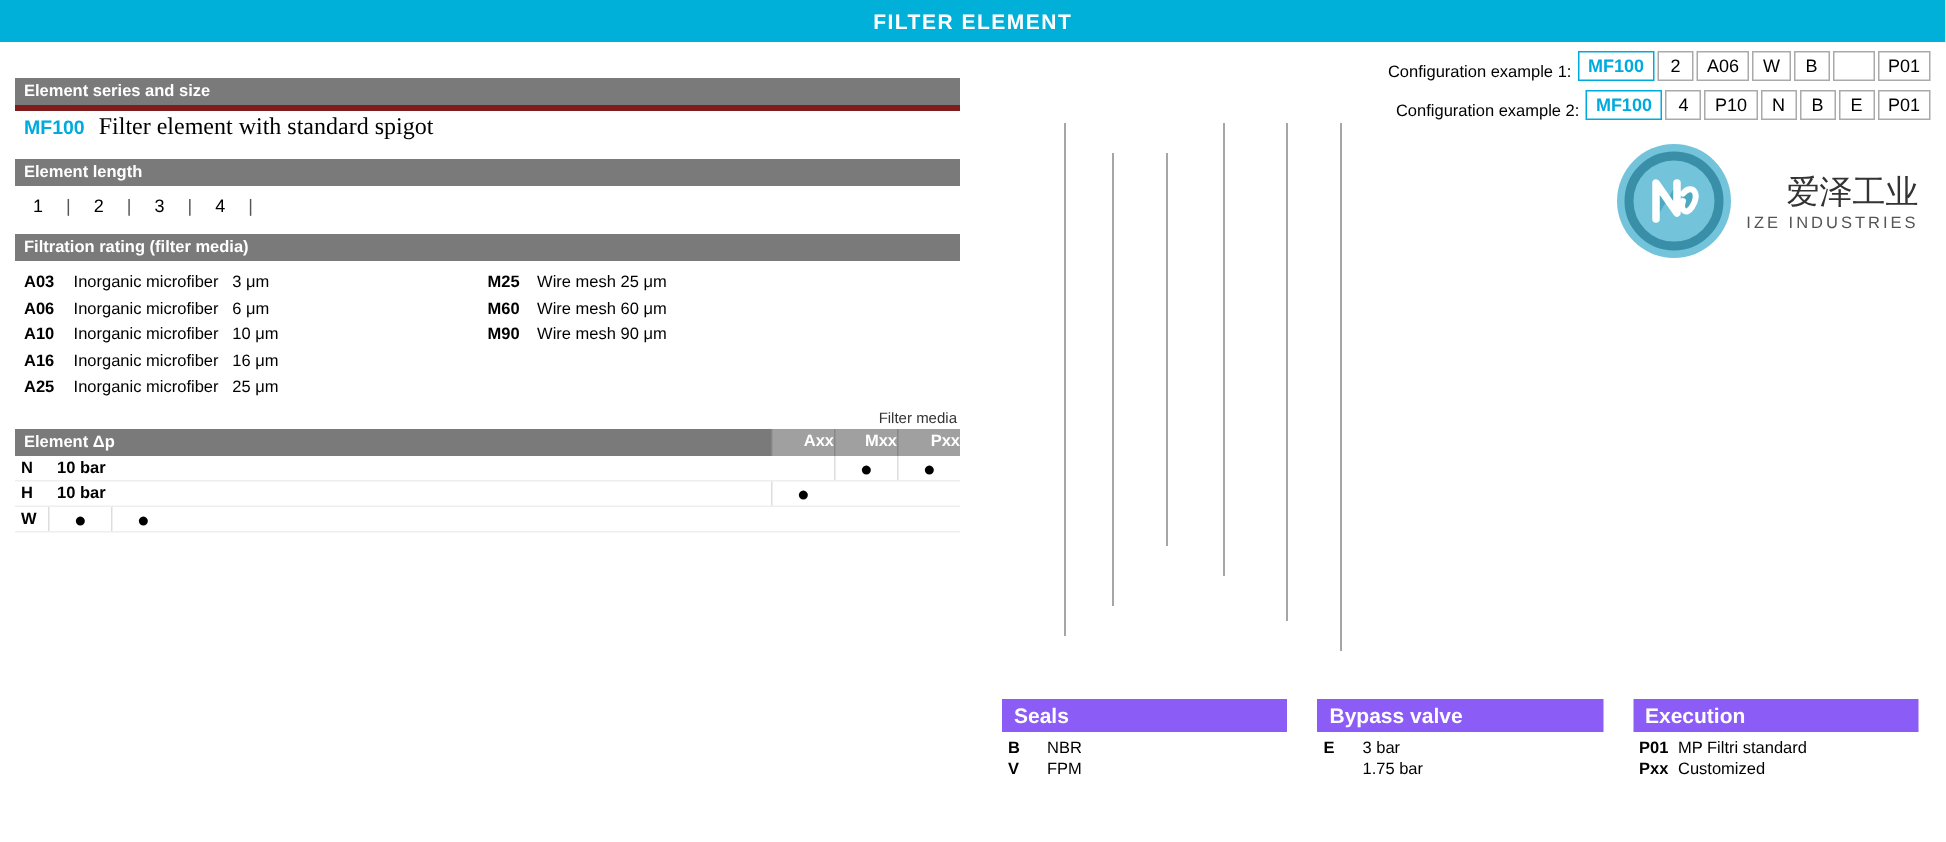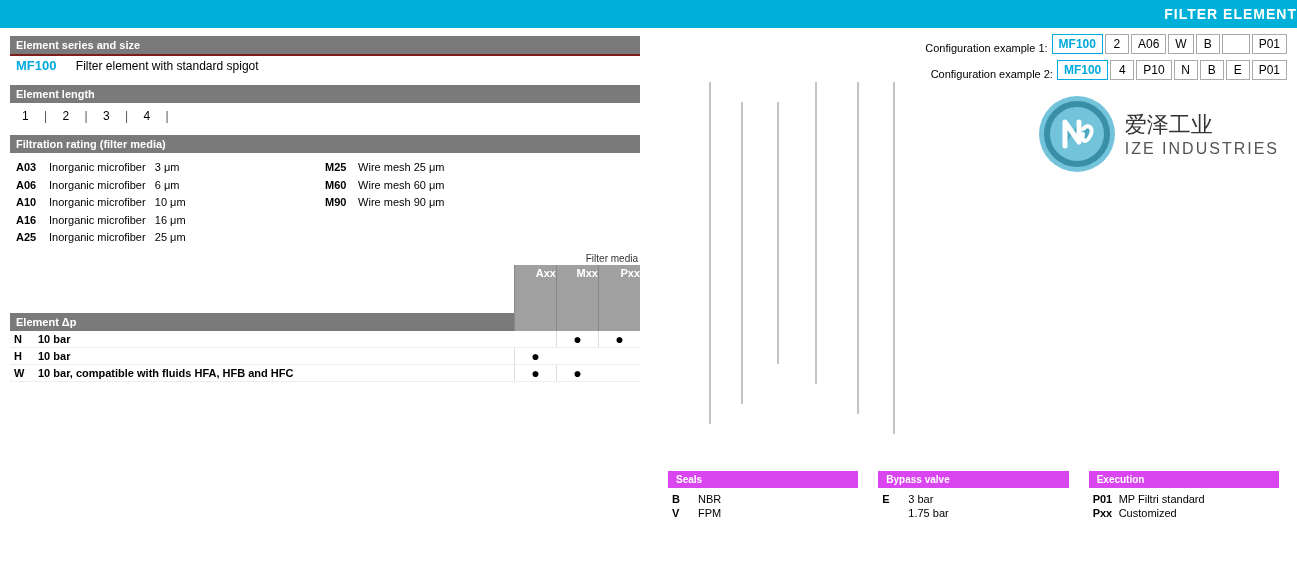--- a/index.html
+++ b/index.html
@@ -9,21 +9,21 @@
       font-family: Arial, Helvetica, sans-serif;
       font-size: 12px;
       background: #fff;
       overflow: hidden;
     }
     .header {
       background: #00b0d8;
       color: #fff;
       font-weight: bold;
       font-size: 14px;
-      text-align: right;
+      text-align: center;
       padding: 6px 0;
       letter-spacing: 1px;
     }
     .main-content {
       display: flex;
       height: calc(561px - 30px);
     }
     .left-panel {
       width: 650px;
       padding: 8px 10px;
@@ -104,52 +104,53 @@
       margin-right: 2px;
     }
     
     .logo-area {
       position: absolute;
       right: 10px;
       top: 60px;
       display: flex;
       align-items: center;
       gap: 8px;
+      text-align: right;
     }
     .logo-circle {
       width: 80px;
       height: 80px;
     }
     .logo-text {
       font-size: 22px;
       color: #333;
       font-weight: normal;
     }
     .logo-sub {
-      font-size: 16px;
+      font-size: 11px;
       color: #555;
       letter-spacing: 2px;
     }
     
     .bottom-info {
       position: absolute;
       bottom: 30px;
       left: 10px;
       right: 10px;
       display: flex;
       gap: 20px;
     }
     .info-box {
       flex: 1;
     }
     .info-box-header {
-      background: #d946ef;
+      background: #8b5cf6;
       color: #fff;
       font-weight: bold;
-      font-size: 10px;
+      font-size: 14px;
       padding: 3px 8px;
       margin-bottom: 3px;
     }
     .info-box-content {
       font-size: 11px;
       padding: 2px 4px;
     }
     .info-row {
       display: flex;
       align-items: baseline;
@@ -163,22 +164,23 @@
     }
     .info-val {
       flex: 1;
     }
     
     .right-panel-inner {
       position: relative;
       height: 100%;
     }
     .underline-section {
-      border-bottom: 2px solid #7f1d1d;
+      border-bottom: 4px solid #7f1d1d;
       margin-bottom: 0;
+      margin-top: 16px;
     }
     .filter-media-label {
       text-align: right;
       font-size: 10px;
       color: #333;
       padding-right: 2px;
       margin-bottom: 1px;
     }
     .sub-th-cell {
       width: 42px;
@@ -230,21 +232,21 @@
   <div class="main-content">
 
     <div class="left-panel">
 
       <div>
         <div class="section-header underline-section">
           <span>Element series and size</span>
         </div>
         <div class="section-content">
           <span class="mf100-label">MF100</span>
-          <span style="margin-left:16px; font-size:12px;">Filter element with standard spigot</span>
+          <span style="margin-left:6px; font-size:16px;font-family:Liberation Serif, serif;">Filter element with standard spigot</span>
         </div>
       </div>
 
       <div>
         <div class="section-header">
           <span>Element length</span>
         </div>
         <div class="section-content">
           <div class="length-row">
             <span>1</span>
@@ -278,21 +280,21 @@
           </div>
         </div>
       </div>
 
       <div>
         <div class="filter-media-label">
           <span>Filter media</span>
         </div>
 
         <div style="display:flex; align-items:stretch;">
-          <div style="background:#7a7a7a; color:#fff; font-weight:bold; font-size:11px; padding:3px 6px; flex:1;margin-top:48px;">
+          <div style="background:#7a7a7a; color:#fff; font-weight:bold; font-size:11px; padding:3px 6px; flex:1;">
             <span>Element Δp</span>
           </div>
           <div style="display:flex;">
             <div class="sub-th-cell">Axx</div>
             <div class="sub-th-cell">Mxx</div>
             <div class="sub-th-cell">Pxx</div>
           </div>
         </div>
 
         <div class="delta-row">
@@ -304,21 +306,20 @@
         </div>
         <div class="delta-row">
           <div class="delta-code-cell">H</div>
           <div class="delta-desc-col">10 bar</div>
           <div class="delta-dot-cell">●</div>
           <div class="delta-dot-cell"></div>
           <div class="delta-dot-cell"></div>
         </div>
         <div class="delta-row">
           <div class="delta-code-cell">W</div>
-          <div class="delta-desc-col">10 bar, compatible with fluids HFA, HFB and HFC</div>
           <div class="delta-dot-cell">●</div>
           <div class="delta-dot-cell">●</div>
           <div class="delta-dot-cell"></div>
         </div>
       </div>
 
     </div>
 
     <div class="right-panel">
       <div class="right-panel-inner">

